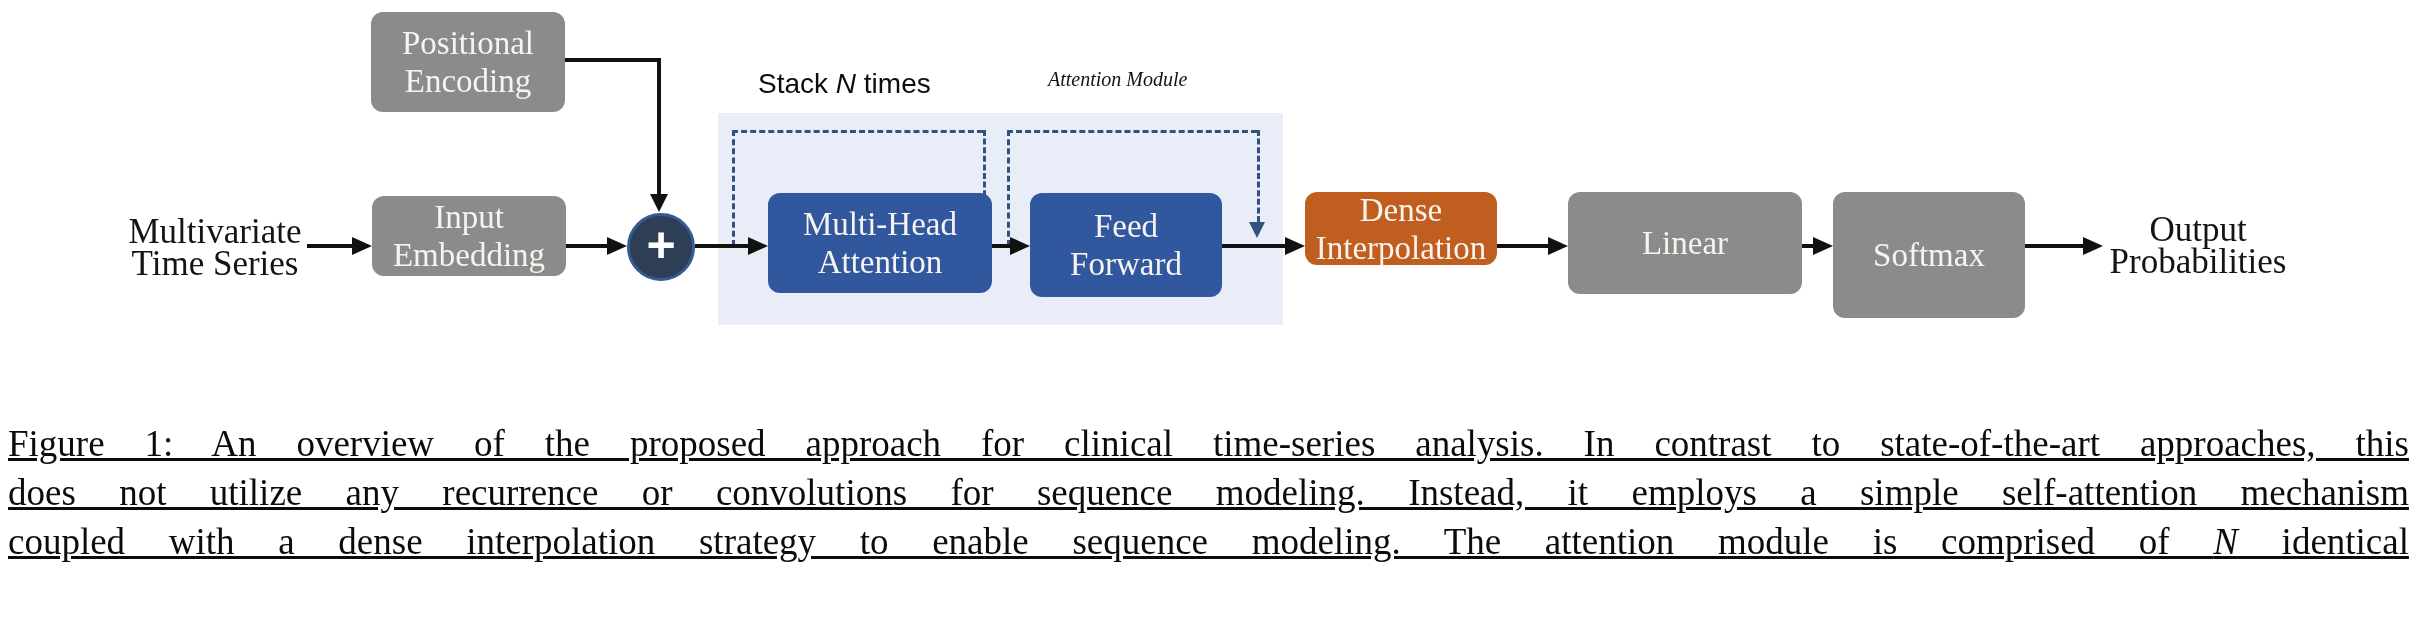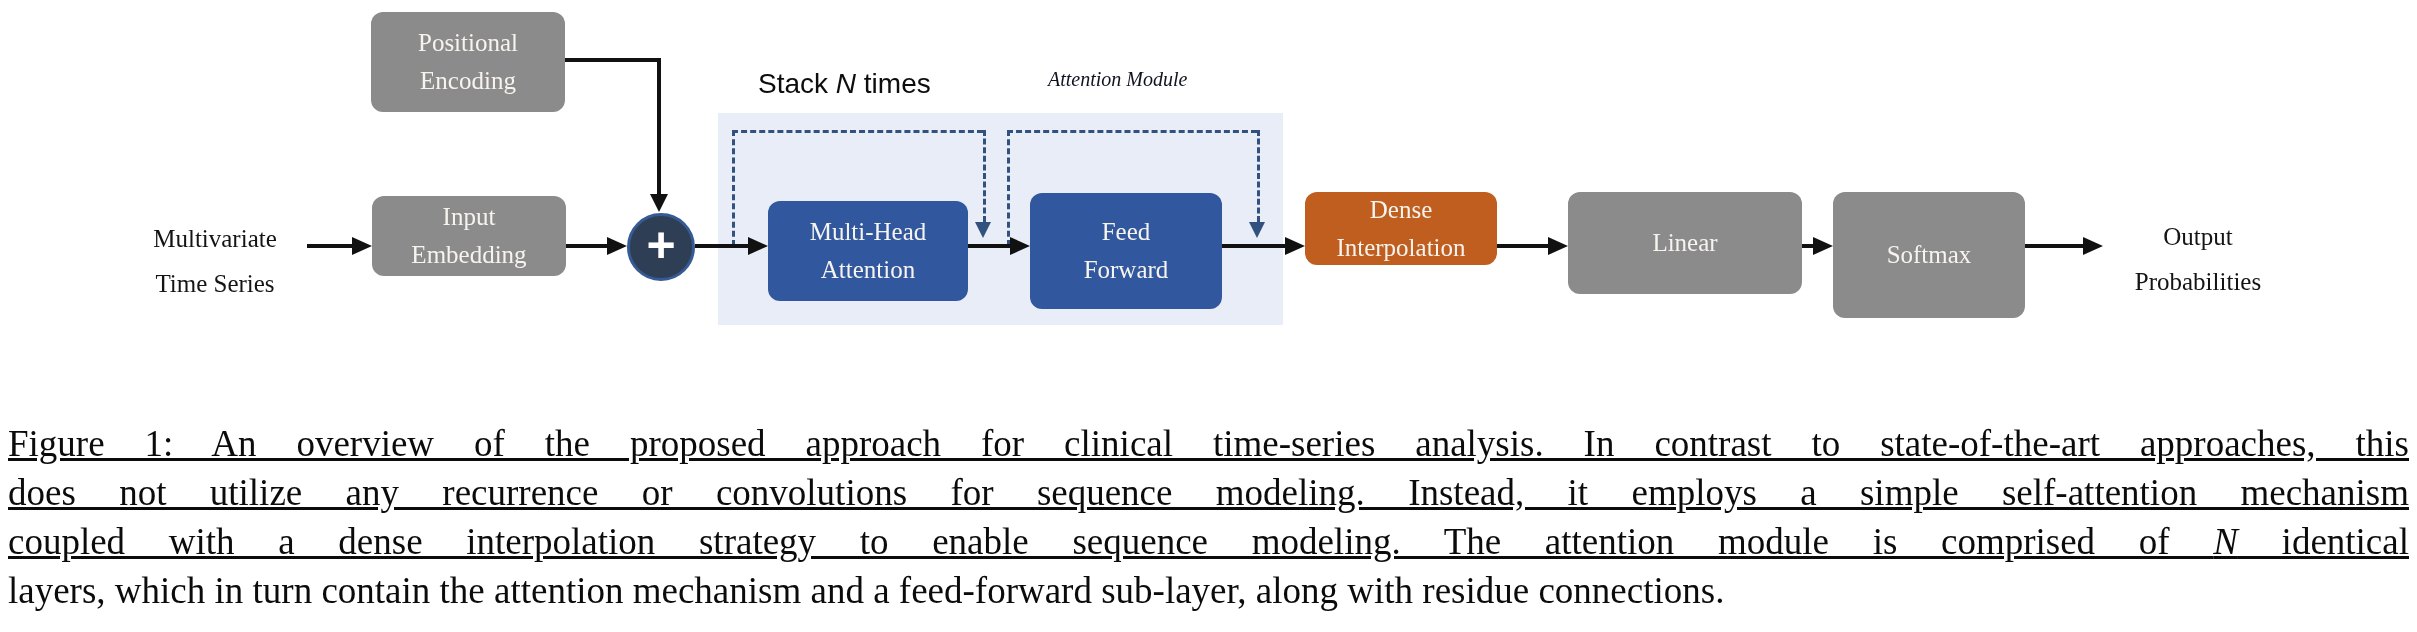--- a/index.html
+++ b/index.html
@@ -4,29 +4,29 @@
 <style>
   html,body{margin:0;padding:0;background:#ffffff;}
   .fig{
     position:relative; width:2417px; height:632px; background:#ffffff;
     font-family:"Liberation Serif", serif; color:#141414; overflow:hidden;
   }
   
   .box{
     position:absolute; display:flex; align-items:center; justify-content:center;
     text-align:center; white-space:pre-line; border-radius:12px;
-    font-size:25px; line-height:38px; color:var(--box_text,#f7f4ef); z-index:3;
+    font-size:33px; line-height:38px; color:var(--box_text,#f7f4ef); z-index:3;
   }
   .box.gray{background:var(--gray_box,#8b8b8b);}
   .box.blue{background:var(--blue_box,#31589e);}
   .box.orange{background:var(--orange_box,#c05e1f);}
   
   .iolabel{
     position:absolute; text-align:center; white-space:pre-line;
-    font-size:25px; line-height:45px; color:#141414; z-index:3;
+    font-size:35px; line-height:32px; color:#141414; z-index:3;
   }
   .stack-label{
     position:absolute; left:726px; top:68px; font-family:"Liberation Sans", sans-serif;
     font-size:28px; color:#0d0d0d; z-index:3;margin-left:32px;
   }
   .stack-label .n{font-style:italic;}
   .attn-label{
     position:absolute; left:1048px; top:68px; font-style:italic;
     font-size:20px; color:#10131f; z-index:3;
   }
@@ -120,39 +120,38 @@
   <div class="box gray" style="left:371px; top:12px; width:194px; height:100px;">Positional
 Encoding</div>
 
   <div class="box gray" style="left:372px; top:196px; width:194px; height:80px;text-align:center;">Input
 Embedding</div>
 
   <div class="sum">
     <span class="plus">+</span>
   </div>
 
-  <div class="box blue" style="left:768px; top:201px; width:200px; height:100px;">Multi-Head
+  <div class="box blue" style="left:768px; top:193px; width:224px; height:100px;">Multi-Head
 Attention</div>
 
-  <div class="box blue" style="left:1030px; top:193px; width:192px; height:116px;">Feed
+  <div class="box blue" style="left:1030px; top:193px; width:192px; height:104px;">Feed
 Forward</div>
 
   <div class="box orange" style="left:1305px; top:192px; width:192px; height:73px;">Dense
 Interpolation</div>
 
   <div class="box gray" style="left:1568px; top:192px; width:234px; height:102px;">Linear</div>
 
   <div class="box gray" style="left:1833px; top:192px; width:192px; height:126px;">Softmax</div>
 
   <div class="iolabel" style="left:120px; top:216px; width:190px;">Multivariate
 Time Series</div>
 
   <div class="iolabel" style="left:2098px; top:214px; width:200px;">Output
 Probabilities</div>
 
   <div class="caption">
     <div class="cap-line cap-just">Figure 1: An overview of the proposed approach for clinical time-series analysis. In contrast to state-of-the-art approaches, this</div>
     <div class="cap-line cap-just">does not utilize any recurrence or convolutions for sequence modeling. Instead, it employs a simple self-attention mechanism</div>
     <div class="cap-line cap-just"><span>coupled with a dense interpolation strategy to enable sequence modeling. The attention module is comprised of </span><span class="math-n">N</span><span> identical</span></div>
-    <div class="cap-line cap-last">layers, which in turn contain the attention mechanism and a feed-forward sub-layer, along with residue connections.</div>
   </div>
 
 </div>
 
 </body></html>

